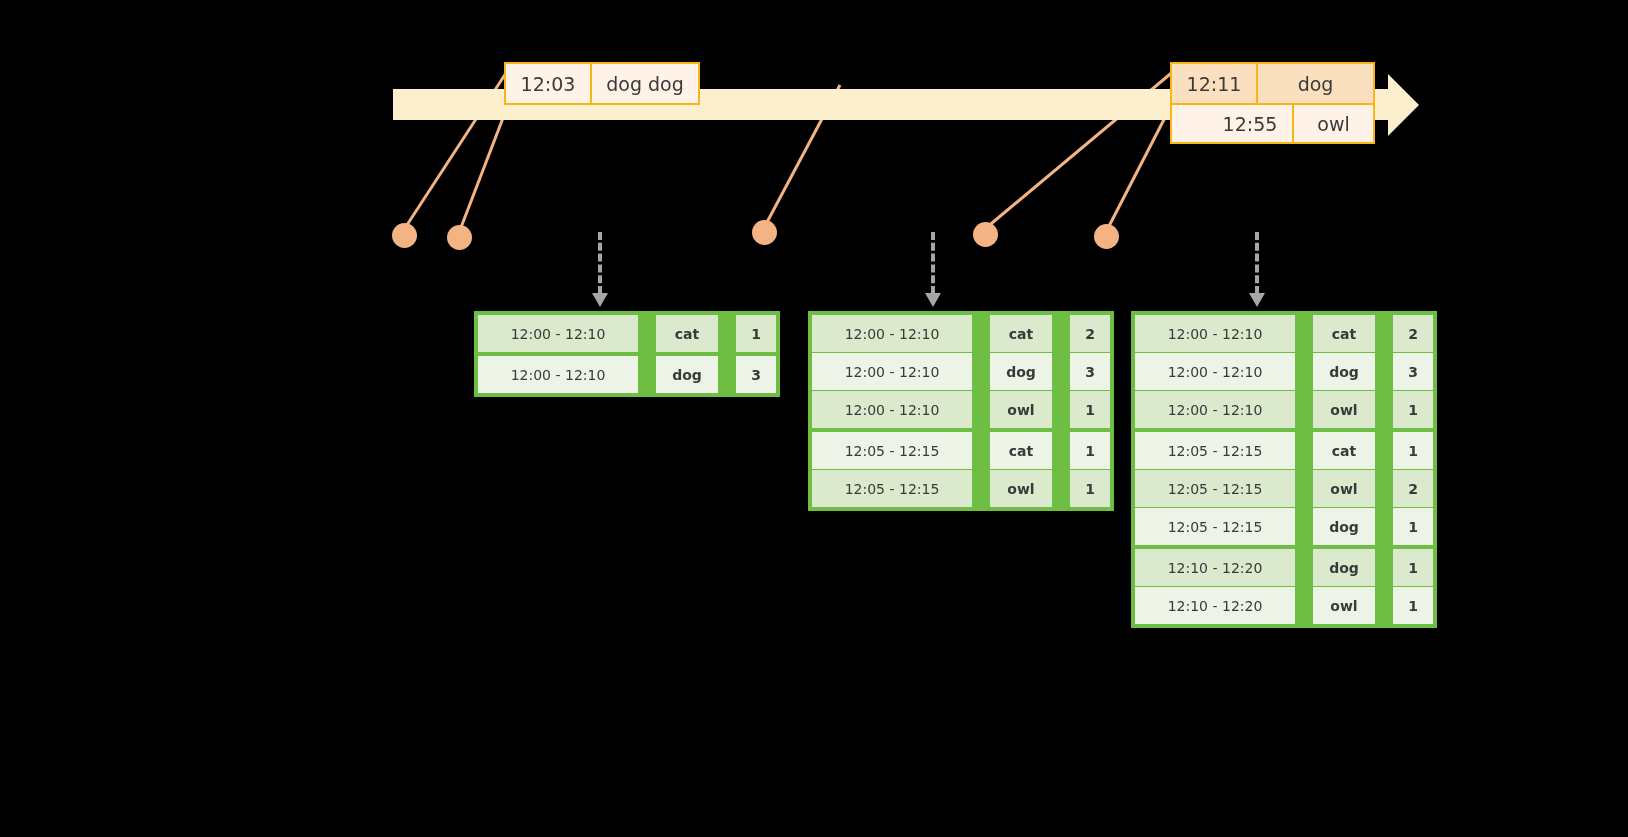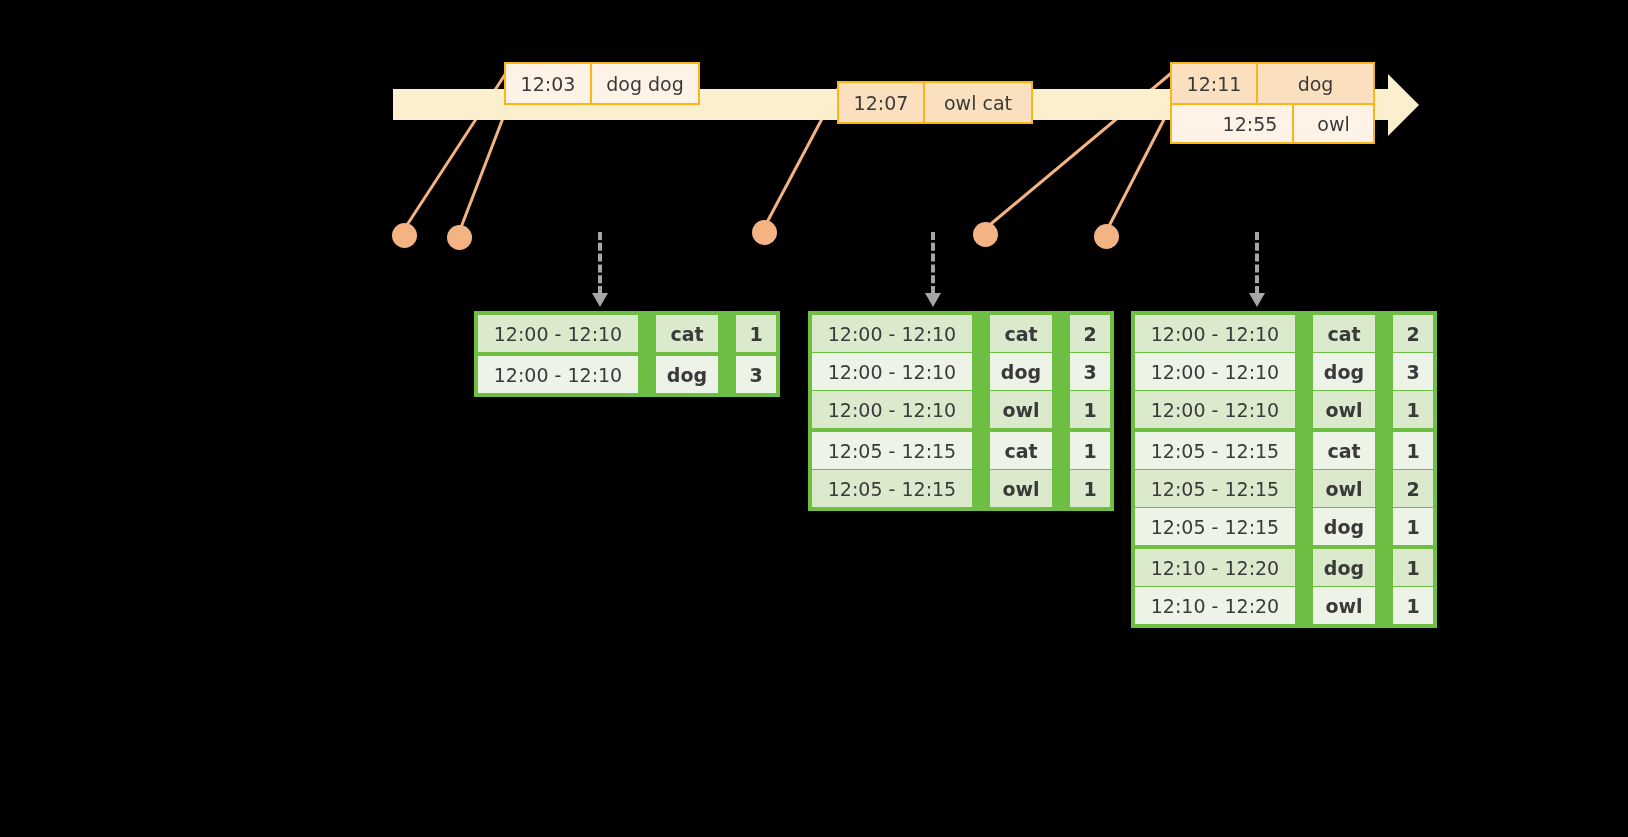--- a/index.html
+++ b/index.html
@@ -50,21 +50,21 @@
   
   .rtable{
     position:absolute;border:4px solid #6FBE44;box-sizing:border-box;
     background:#6FBE44;
   }
   .rrow{display:flex;box-sizing:border-box;height:37px;}
   .rrow + .rrow{margin-top:1px;}
   .rrow.grp-end + .rrow{margin-top:4px;}
   .rcell{
     display:flex;align-items:center;justify-content:center;
-    font-size:19px;color:#3a3a3a;box-sizing:border-box;white-space:nowrap;
+    font-size:14px;color:#3a3a3a;box-sizing:border-box;white-space:nowrap;
   }
   .rcell + .rcell{margin-left:18px;font-weight:bold;}
   .rrow.band-a .rcell{background:#DBE9CD;}
   .rrow.band-b .rcell{background:#EDF3E7;}
   .c-win{width:160px;}
   .c-word{width:62px;}
   .c-cnt{width:40px;}
 
   
   .dashed-arrow{position:absolute;width:14px;}
@@ -95,26 +95,20 @@
   <div class="timeline-arrow-stub"></div>
   <div class="timeline-arrowhead"></div>
 
   <div class="evt-group" style="left:504px;top:62px;width:196px;">
     <div class="evt-row shade-light">
       <span class="evt-time  shade-light">12:03</span>
       <span class="evt-words shade-light">dog dog</span>
     </div>
   </div>
 
-  <div class="evt-group" style="left:837px;top:81px;width:196px;">
-    <div class="evt-row shade-dark">
-      <span class="evt-time  shade-dark">12:07</span>
-      <span class="evt-words shade-dark">owl cat</span>
-    </div>
-  </div>
 
   <div class="evt-group" style="left:1170px;top:62px;width:205px;">
     <div class="evt-row shade-dark">
       <span class="evt-time  shade-dark">12:11</span>
       <span class="evt-words shade-dark">dog</span>
     </div>
     <div class="evt-row shade-light">
       <span class="evt-time  shade-light">12:55</span>
       <span class="evt-words shade-light">owl</span>
     </div>

